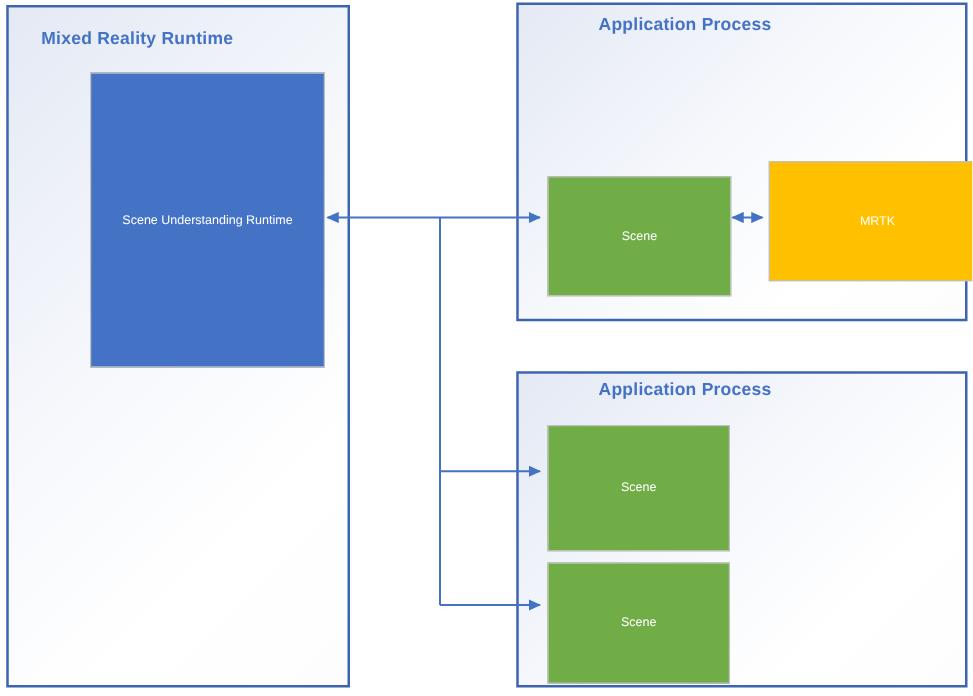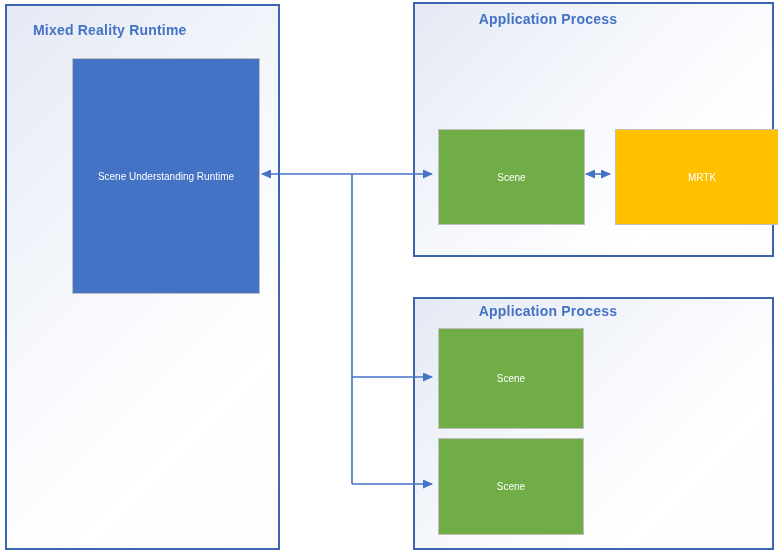--- a/index.html
+++ b/index.html
@@ -34,21 +34,21 @@
     border: 1px solid #bfbfbf;
     box-sizing: border-box;
     display: flex;
     align-items: center;
     justify-content: center;
     color: #ffffff;
     font-size: 10px;
     text-align: left;
   }
   .node-blue  { background: #4472c4; }
-  .node-green { background: #70ad47; }
+  .node-green { background: #70ad47; margin-top: 12px; }
   .node-gold  { background: #ffc000; }
 
   
   #mrr { left: 5px; top: 4px; width: 275px; height: 546px; }
   #mrr .container-title { left: 26px; top: 16px; }
   #sur { left: 65px; top: 52px; width: 188px; height: 236px; }
 
   
   #ap1 { left: 413px; top: 2px; width: 361px; height: 255px; }
   #ap1 .container-title { left: 0; top: 7px; width: 266px; text-align: center; }

